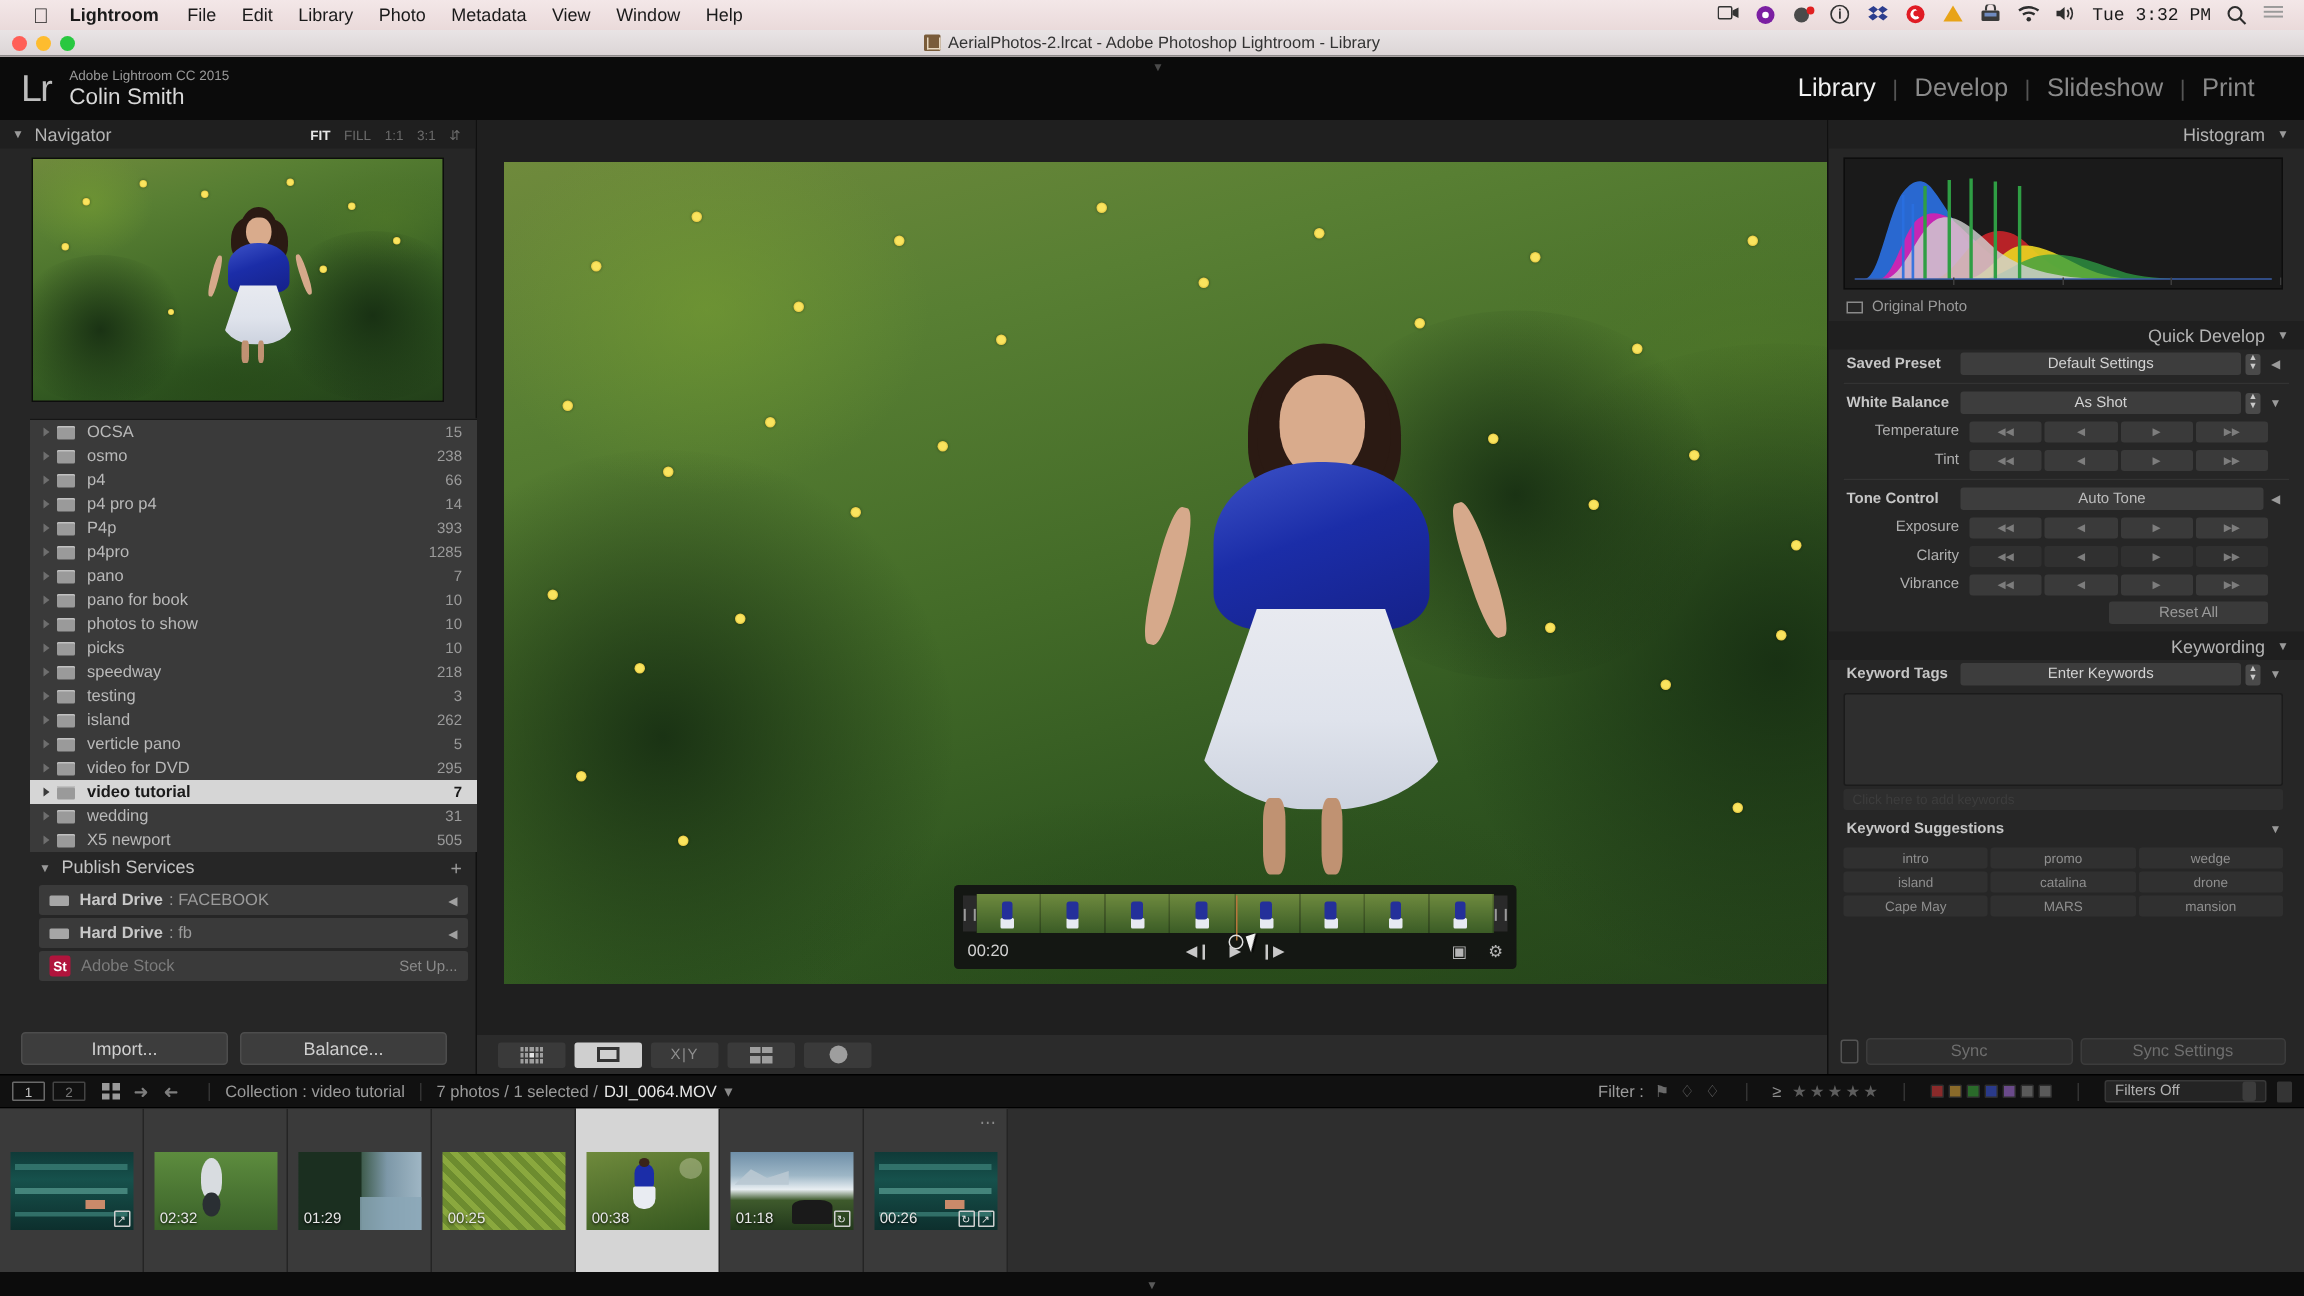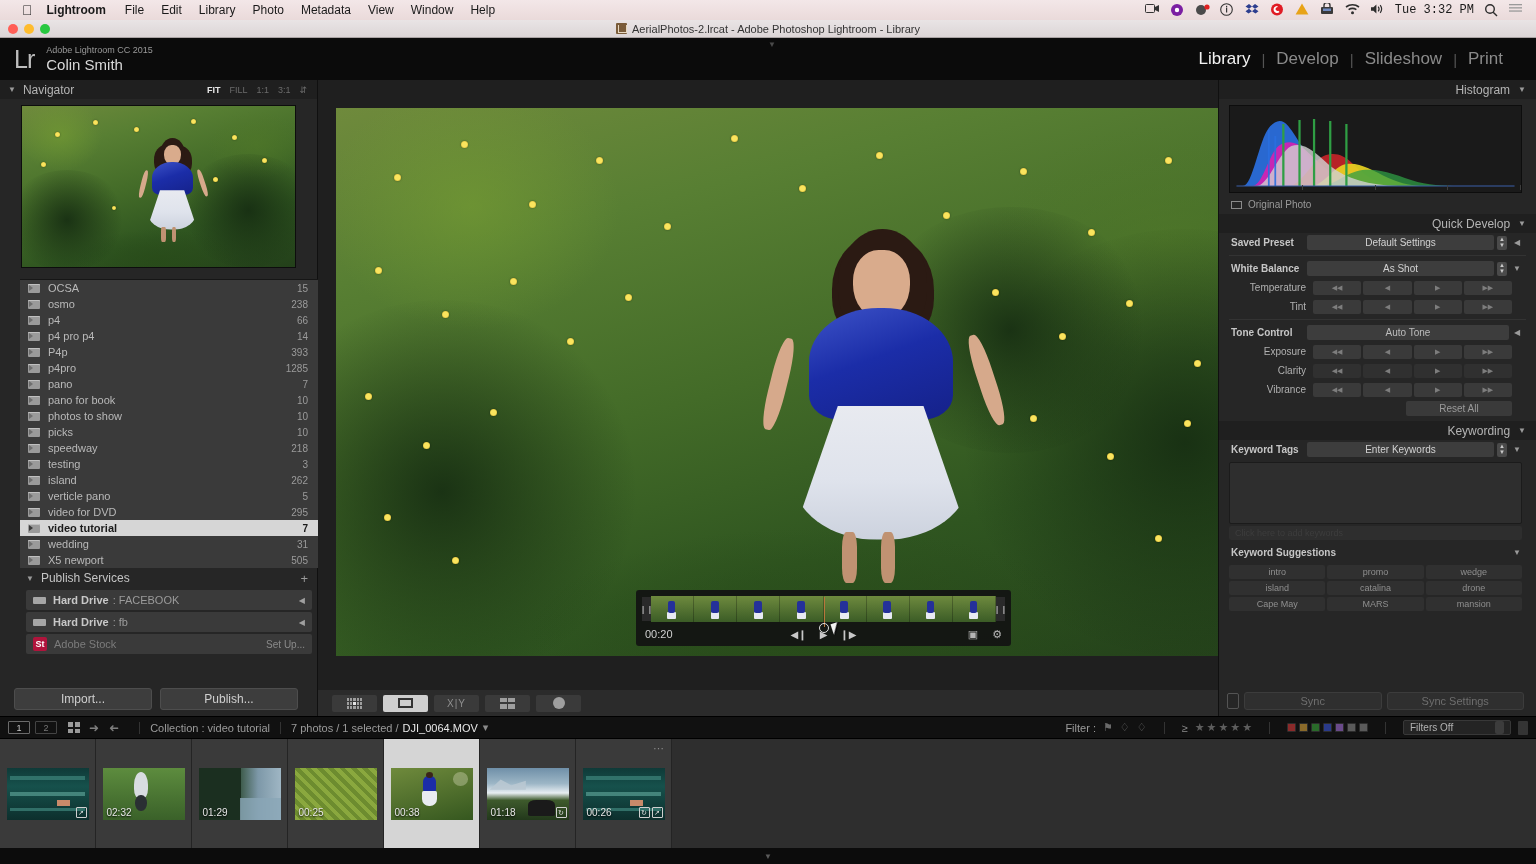--- a/index.html
+++ b/index.html
@@ -86,21 +86,21 @@
     border: 1px solid #0d0d0d; position: relative; overflow: hidden;
     background: #2a4018;
   }
 
   .folders {
     position: absolute; top: 199px; left: 20px; width: 298px; height: 289px;
     background: #3a3a3a; border-top: 1px solid #161616; overflow: hidden;
   }
   .frow {
     height: 16px; display: flex; align-items: center;
-    font-size: 11px; color: #b9b9b9; padding-left: 8px; position: relative;
+    font-size: 11px; color: #b9b9b9; padding-left: 18px; position: relative;
   }
   .frow.sel { background: #d6d6d6; color: #1a1a1a; font-weight: bold; }
   .fdisc {
     position: absolute; left: 9px; width: 0; height: 0;
     border-left: 4px solid #6e6e6e; border-top: 3.5px solid transparent; border-bottom: 3.5px solid transparent;
   }
   .frow.sel .fdisc { border-left-color: #3a3a3a; }
   .ffold {
     width: 12px; height: 9px; background: #9a9a9a; border-radius: 1px;
     margin-right: 8px; flex: none; box-shadow: inset 0 1px 0 #c0c0c0;
@@ -708,21 +708,21 @@
         </div>
         <div class="pub-item" style="color:#7c7c7c">
           <span class="stock-ico">St</span>
           <span>Adobe Stock</span>
           <span class="setup">Set Up...</span>
         </div>
       </div>
 
       <div class="ie-row">
         <div class="ie-btn">Import...</div>
-        <div class="ie-btn">Publish...</div>
+        <div class="ie-btn">Balance...</div>
       </div>
     </div>
 
     <div class="side-toggle" style="left:318px">◀</div>
     <div class="side-toggle" style="right:318px">▶</div>
 
     <div class="center">
       <div class="photo-area">
         <div class="photo">
           <div class="bushdark" style="left:-10%;top:35%;width:42%;height:70%"></div>

